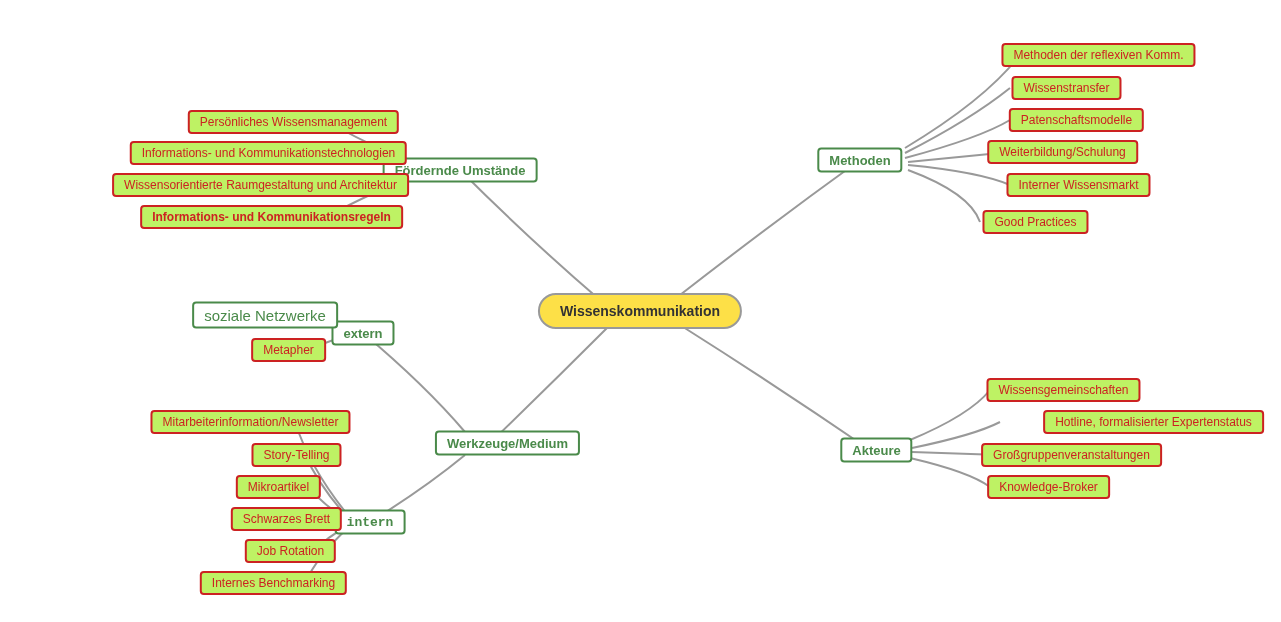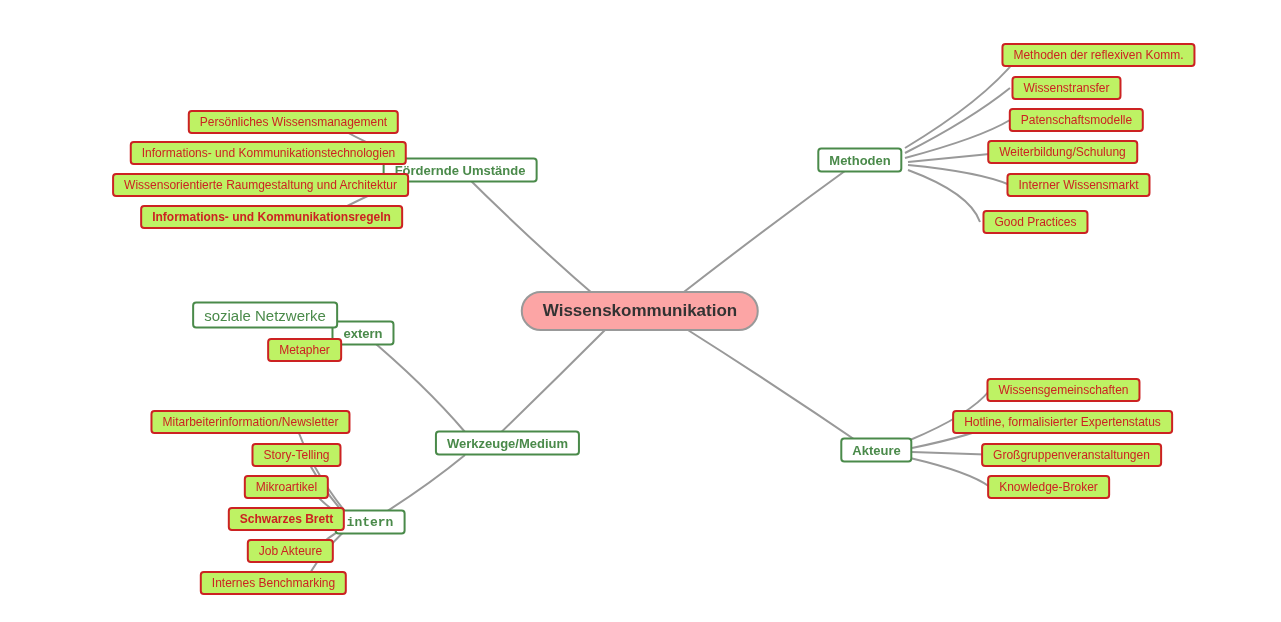--- a/index.html
+++ b/index.html
@@ -10,25 +10,25 @@
       overflow: hidden;
       font-family: Arial, sans-serif;
       position: relative;
     }
     .node {
       position: absolute;
       transform: translate(-50%, -50%);
       white-space: nowrap;
     }
     .node-center {
-      background: #fca5a5;
+      background: #fde047;
       border: 2px solid #999;
       border-radius: 20px;
       padding: 8px 20px;
-      font-size: 17px;
+      font-size: 14px;
       font-weight: bold;
       color: #333;
     }
     .node-branch {
       border: 2px solid #4a8a4a;
       border-radius: 4px;
       padding: 3px 10px;
       font-size: 13px;
       font-weight: bold;
       color: #4a8a4a;
@@ -164,47 +164,47 @@
 <div class="node" style="left:1060px;top:185px;">
   <div class="node-leaf">Interner Wissensmarkt</div>
 </div>
 <div class="node" style="left:1017px;top:222px;">
   <div class="node-leaf">Good Practices</div>
 </div>
 
 <div class="node" style="left:1045px;top:390px;">
   <div class="node-leaf">Wissensgemeinschaften</div>
 </div>
-<div class="node" style="left:1044px;top:422px;">
+<div class="node" style="left:1135px;top:422px;">
   <div class="node-leaf">Hotline, formalisierter Expertenstatus</div>
 </div>
 <div class="node" style="left:1053px;top:455px;">
   <div class="node-leaf">Großgruppenveranstaltungen</div>
 </div>
 <div class="node" style="left:1030px;top:487px;">
   <div class="node-leaf">Knowledge-Broker</div>
 </div>
 
 <div class="node" style="left:265px;top:315px;">
   <div class="node-leaf-green">soziale Netzwerke</div>
 </div>
-<div class="node" style="left:286px;top:350px;text-align:right;">
+<div class="node" style="left:270px;top:350px;text-align:right;">
   <div class="node-leaf">Metapher</div>
 </div>
 
 <div class="node" style="left:232px;top:422px;">
   <div class="node-leaf">Mitarbeiterinformation/Newsletter</div>
 </div>
 <div class="node" style="left:272px;top:455px;padding-left:12px;">
   <div class="node-leaf">Story-Telling</div>
 </div>
-<div class="node" style="left:268px;top:487px;border-radius:11px;">
+<div class="node" style="left:260px;top:487px;border-radius:11px;">
   <div class="node-leaf">Mikroartikel</div>
 </div>
-<div class="node" style="left:268px;top:519px;font-weight:bold;">
+<div class="node" style="left:268px;top:519px;">
   <div class="node-leaf">Schwarzes Brett</div>
 </div>
 <div class="node" style="left:272px;top:551px;">
-  <div class="node-leaf">Job Akteure</div>
+  <div class="node-leaf">Job Rotation</div>
 </div>
 <div class="node" style="left:255px;top:583px;">
   <div class="node-leaf">Internes Benchmarking</div>
 </div>
 
 </body></html>

